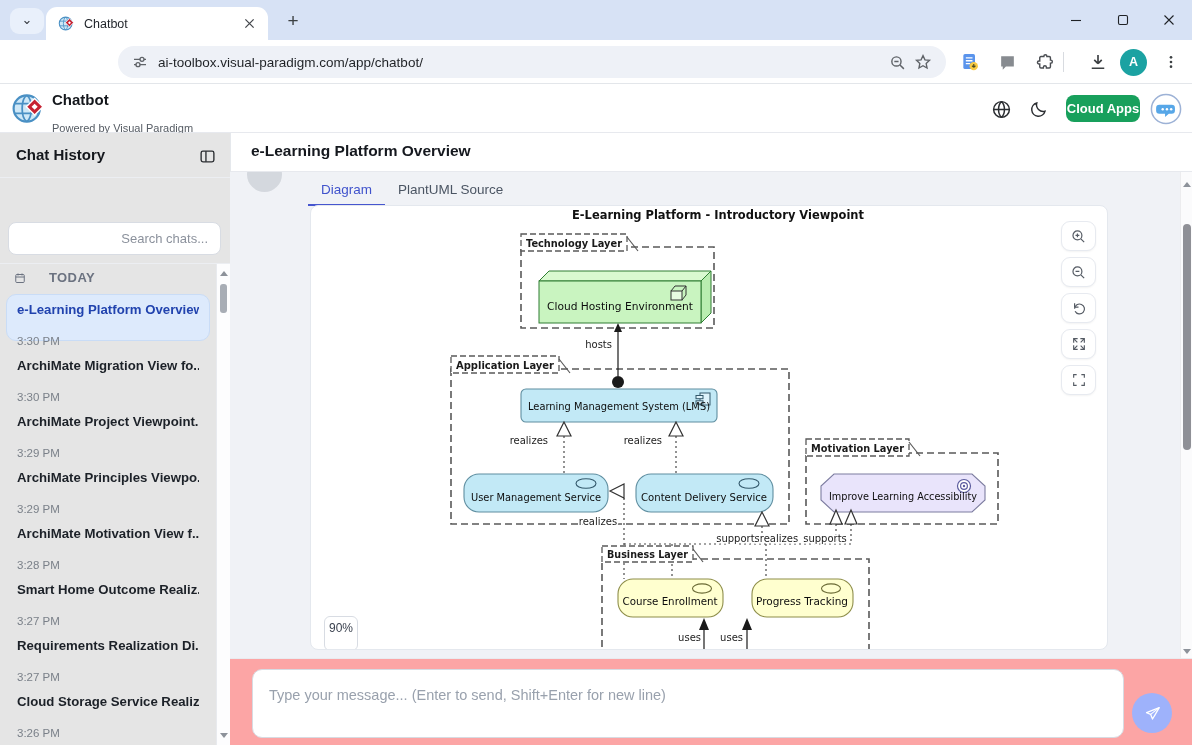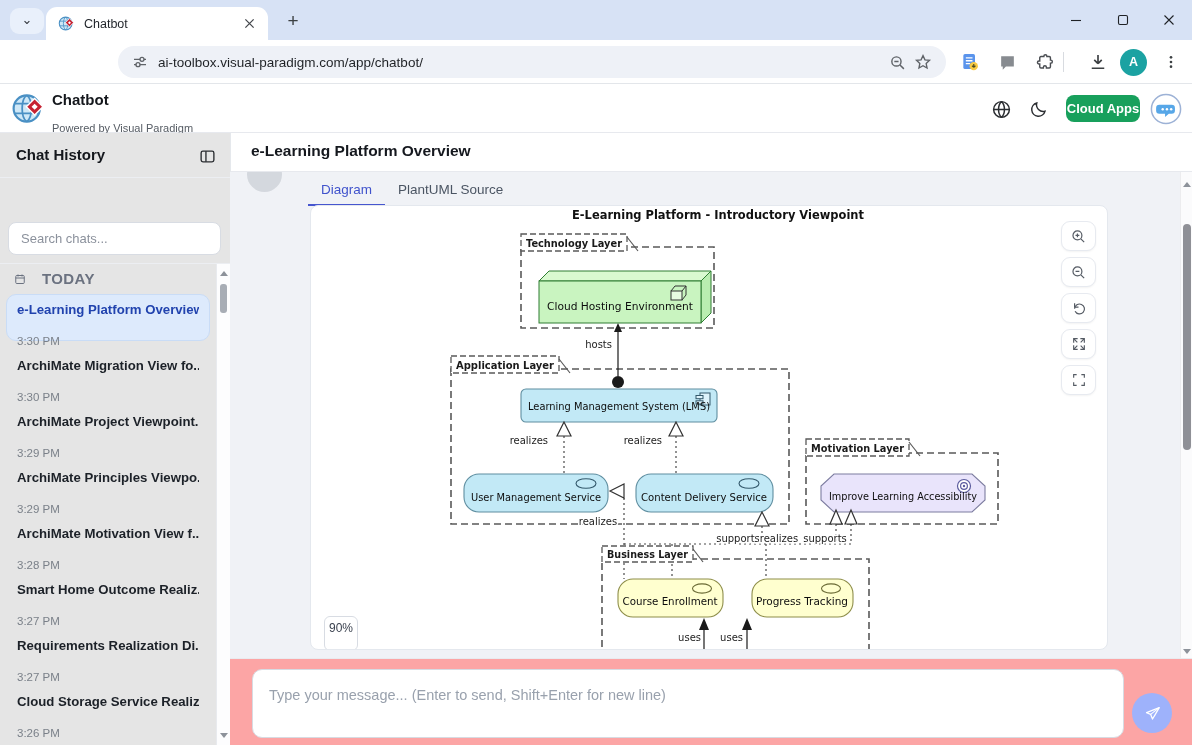--- a/index.html
+++ b/index.html
@@ -35,24 +35,24 @@
   .more-apps { position:absolute; left:1066px; top:11px; width:74px; height:27px; background:#18a05c; color:#fff; border:none; border-radius:8px; font-size:13px; font-weight:bold; font-family:inherit; cursor:pointer; }
   .chatwidget { position:absolute; left:1150px; top:9px; width:32px; height:32px; cursor:pointer; }
 
   
   .sidebar { position:absolute; left:0; top:133px; width:231px; height:612px; background:#e5e5e5; border-right:1px solid #e5e8ec; }
   .sb-title { position:absolute; left:16px; top:13px; font-size:15px; font-weight:bold; color:#14171c; }
   .sb-collapse { position:absolute; left:196px; top:12px; width:22px; height:22px; display:flex; align-items:center; justify-content:center; cursor:pointer; }
   .sb-div1 { position:absolute; left:0; top:44px; width:230px; height:1px; background:#eceef2; }
   .new-chat { position:absolute; left:8px; top:53px; width:213px; height:29px; background:#4e7cf0; border:none; border-radius:7px; color:#fff; font-size:13px; font-family:inherit; cursor:pointer; }
   .new-chat .plus { font-size:15px; margin-right:10px; }
-  .sb-search { position:absolute; left:8px; top:89px; width:213px; height:33px; border:1px solid #d8dce3; border-radius:8px; padding:0 12px; font-size:13px; font-family:inherit; color:#333; outline:none; }
+  .sb-search { position:absolute; left:8px; top:89px; width:213px; height:33px; border:1px solid #d8dce3; border-radius:8px; padding:0 12px; font-size:13px; font-family:inherit; color:#333; outline:none;text-align:right; }
   .sb-search::placeholder { color:#8b919c; }
   .sb-div2 { position:absolute; left:0; top:130px; width:230px; height:1px; background:#eceef2; }
-  .sb-section { position:absolute; left:14px; top:137px; display:flex; align-items:center; gap:16px; font-size:15px; font-weight:bold; letter-spacing:.4px; color:#6b7280; }
+  .sb-section { position:absolute; left:14px; top:137px; display:flex; align-items:center; gap:23px; font-size:13px; font-weight:bold; letter-spacing:.4px; color:#6b7280; }
   .chat-list { position:absolute; left:0; top:131px; width:216px; bottom:0; padding-top:30px; overflow:hidden; }
   .chat-item { margin:0 6px 9px 6px; height:47px; padding:7px 10px 0 10px; border-radius:10px; border:1px solid transparent; cursor:pointer; }
   .chat-item.active { background:#ddeafc; border-color:#c9dcf6; }
   .chat-item .t { font-size:13.2px; font-weight:600; color:#1c2128; white-space:nowrap; overflow:hidden; }
   .chat-item.active .t { color:#2143ae; }
   .chat-item .ts { font-size:11.5px; color:#7a8089; margin-top:18px; }
   .sb-scroll { position:absolute; right:0; top:131px; width:14px; bottom:0; border-left:1px solid #e8eaee; background:#fdfdfe; }
   .sb-scroll .thumb { position:absolute; left:3px; top:20px; width:7px; height:29px; background:#a8adb5; border-radius:3px; cursor:pointer; }
   .arr { width:0; height:0; border-left:4px solid transparent; border-right:4px solid transparent; position:absolute; left:3px; cursor:pointer; }
   .arr.up { border-bottom:5px solid #8d929a; top:7px; }

